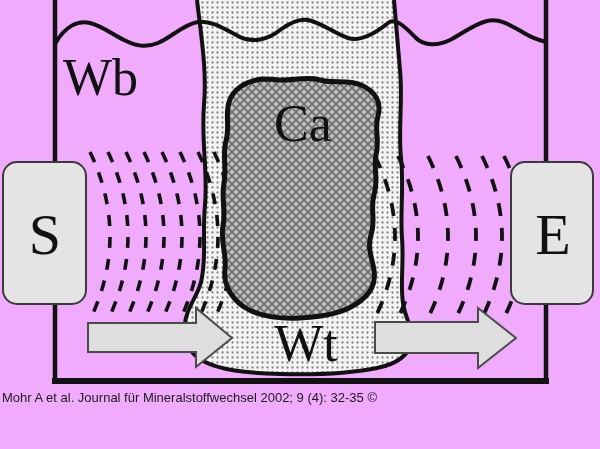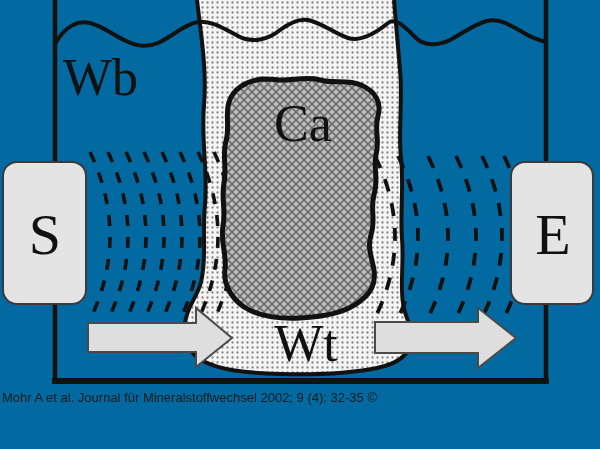--- a/index.html
+++ b/index.html
@@ -1,20 +1,20 @@
 <!DOCTYPE html>
 <html style="--line: #111111; --block-fill: #e4e4e4; --block-border: #3a3a3a; --arrow-fill: #dedede; --arrow-border: #4a4a4a;"><head>
 <meta charset="utf-8">
 <style>
   html, body { margin: 0; padding: 0; background: #ffffff; }
   .canvas {
     position: relative;
     width: 600px;
     height: 449px;
-    background: #0369a1;
+    background: #f0abfc;
     overflow: hidden;
     font-family: "Liberation Sans", "DejaVu Sans", sans-serif;
   }
   svg { display: block; }
 
   .wall   { stroke: var(--line, #111); stroke-width: 4.5; }
   .floor  { stroke: var(--line, #111); stroke-width: 6; }
   .wave   { fill: none; stroke: var(--line, #111); stroke-width: 4; stroke-linecap: round; }
   .tissue { fill: url(#dots); stroke: var(--line, #111); stroke-width: 4; }
   .bone   { fill: url(#xhatch); stroke: var(--line, #111); stroke-width: 5; stroke-linejoin: round; }

